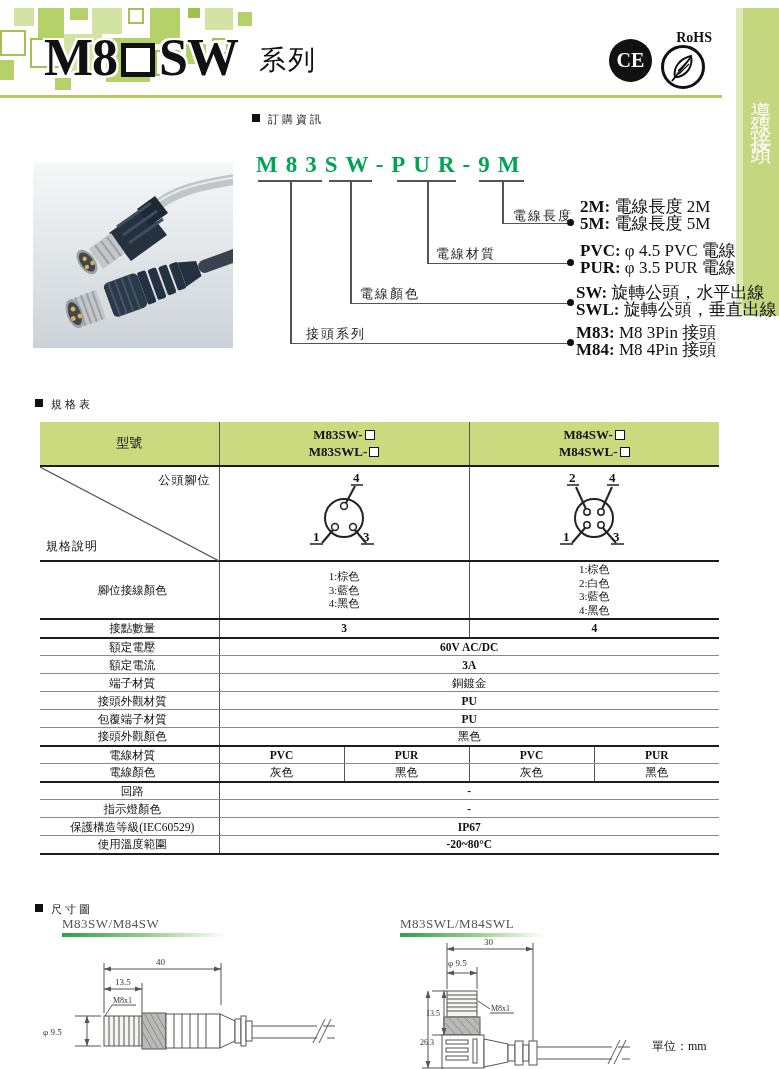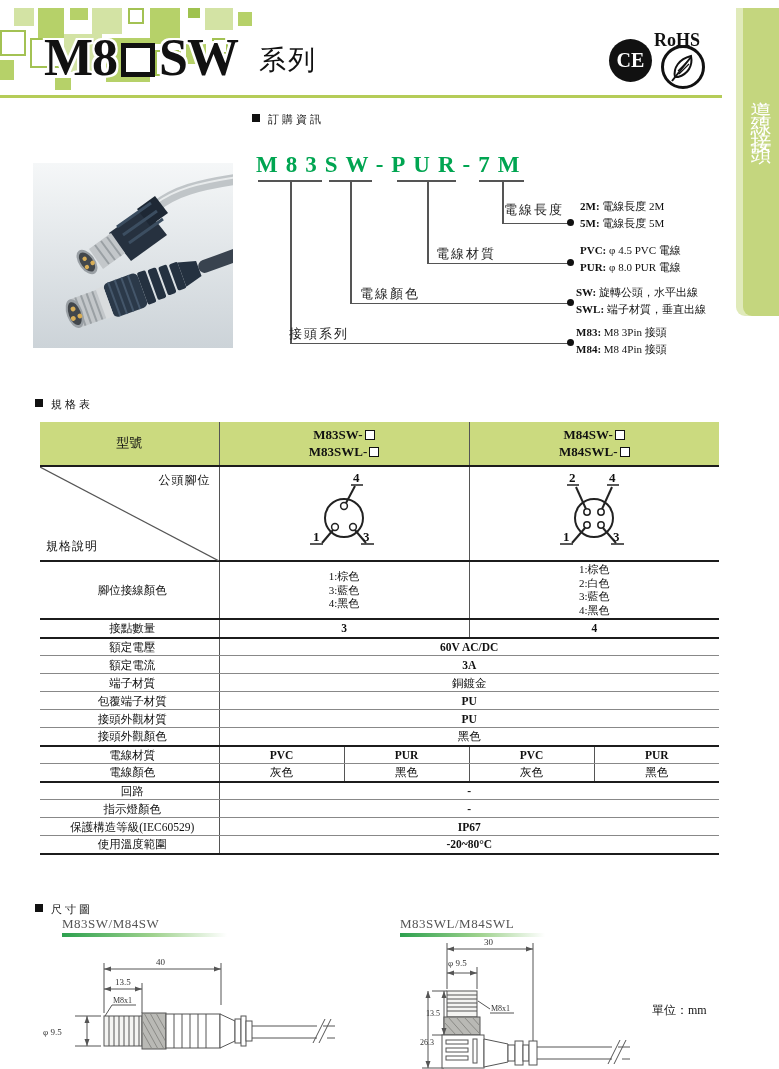--- a/index.html
+++ b/index.html
@@ -11,38 +11,38 @@
   .sq{position:absolute;}
   
   .title{position:absolute;left:44px;top:20px;z-index:3;font-weight:bold;font-size:52px;letter-spacing:-1px;color:#111;
          text-shadow:2px 0 0 #fff,-2px 0 0 #fff,0 2px 0 #fff,0 -2px 0 #fff,2px 2px 0 #fff,-2px -2px 0 #fff,2px -2px 0 #fff,-2px 2px 0 #fff;}
   .slot-box{display:inline-block;width:34px;height:34px;border:5px solid #111;background:#fff;margin:0 4px;vertical-align:-2px;}
   .series{font-size:27px;font-weight:normal;margin-left:10px;letter-spacing:2px;text-shadow:none;vertical-align:6px;}
   .hrule{position:absolute;left:0;top:87px;width:722px;height:3px;background:#b5cc58;}
   
   .ce{position:absolute;left:609px;top:31px;width:43px;height:43px;border-radius:50%;background:#111;color:#fff;
       display:flex;align-items:center;justify-content:center;font-size:20px;font-weight:bold;letter-spacing:0;}
-  .rohs-t{position:absolute;left:654px;top:22px;width:58px;text-align:left;font-weight:bold;font-size:18px;}
+  .rohs-t{position:absolute;left:654px;top:22px;width:58px;text-align:right;font-weight:bold;font-size:14px;}
   .rohs-c{position:absolute;left:661px;top:37px;width:44px;height:44px;border:3px solid #111;border-radius:50%;display:flex;align-items:center;justify-content:center;}
   
   .side-tab{position:absolute;left:736px;top:0;width:43px;height:308px;background:#e0eaba;border-radius:0 0 0 9px;}
   .side-inner{position:absolute;left:7px;top:0;right:0;bottom:0;background:#c4d67e;border-radius:0 0 0 9px;}
   .side-text{position:absolute;top:76px;left:50%;transform:translateX(-50%);writing-mode:vertical-rl;text-orientation:upright;
              font-size:21px;letter-spacing:15px;color:#fff;}
   
   .sec{position:absolute;font-size:11px;letter-spacing:3px;color:#111;}
   .sec .bullet{display:inline-block;width:8px;height:8px;background:#111;margin-right:8px;vertical-align:1px;}
   
   .pcode{position:absolute;left:256px;top:144px;font-size:23px;font-weight:bold;color:#00a551;letter-spacing:8px;white-space:nowrap;}
   .uline{position:absolute;height:2px;background:#555;}
   .vline{position:absolute;width:1.5px;background:#555;}
   .hline{position:absolute;height:1.5px;background:#555;}
   .dot{position:absolute;width:7px;height:7px;border-radius:50%;background:#111;}
   .blabel{position:absolute;font-size:13px;letter-spacing:2px;color:#222;white-space:nowrap;}
-  .opts{position:absolute;font-size:11px;line-height:17px;color:#111;white-space:nowrap;}
+  .opts{position:absolute;font-size:17px;line-height:17px;color:#111;white-space:nowrap;}
   .opts .k{font-weight:bold;}
   
   table.spec{position:absolute;left:40px;top:414px;width:679px;border-collapse:collapse;table-layout:fixed;font-size:11.5px;color:#111;}
   table.spec td{text-align:center;vertical-align:middle;border-bottom:1px solid #888;padding:1px 2px;height:18px;line-height:1.25;}
   table.spec tr.major td{border-bottom:2px solid #1c1c1c;}
   table.spec td.vdiv{border-left:1.5px solid #555;}
   table.spec tr.hdr td{background:#cbda7f;height:44px;border-bottom:2px solid #1c1c1c;font-size:13px;}
   table.spec tr.pinrow td{height:94px;text-align:center;}
   table.spec tr.pcr td{height:57px;}
   .b{font-weight:bold;}
@@ -153,57 +153,57 @@
       <g transform="translate(54,99) rotate(-36)">
         <ellipse cx="0" cy="0" rx="8" ry="14" fill="#9aa0a5"></ellipse>
         <ellipse cx="0" cy="0" rx="6" ry="11" fill="#42474c"></ellipse>
         <circle cx="0" cy="-4" r="2.2" fill="#d8ae58"></circle>
           <circle cx="-3" cy="4" r="2.2" fill="#d8ae58"></circle>
           <circle cx="4" cy="4" r="2.2" fill="#d8ae58"></circle>
       </g>
     </g>
   </svg>
 
-  <div class="pcode">M83SW-PUR-7M</div>
+  <div class="pcode">M83SW-PUR-9M</div>
   <div class="uline" style="left:258px;top:172px;width:64px;"></div>
   <div class="uline" style="left:329px;top:172px;width:43px;"></div>
   <div class="uline" style="left:397px;top:172px;width:59px;"></div>
   <div class="uline" style="left:479px;top:172px;width:45px;"></div>
 
   <div class="vline" style="left:290px;top:174px;height:162px;"></div>
   <div class="vline" style="left:350px;top:174px;height:122px;"></div>
   <div class="vline" style="left:427px;top:174px;height:82px;"></div>
   <div class="vline" style="left:502px;top:174px;height:42px;"></div>
 
   <div class="hline" style="left:502px;top:214.5px;width:70px;"></div>
   <div class="hline" style="left:427px;top:254.5px;width:145px;"></div>
   <div class="hline" style="left:350px;top:294.5px;width:222px;"></div>
   <div class="hline" style="left:290px;top:334.5px;width:282px;"></div>
 
   <div class="dot" style="left:567px;top:211px;"></div>
   <div class="dot" style="left:567px;top:251px;"></div>
   <div class="dot" style="left:567px;top:291px;"></div>
   <div class="dot" style="left:567px;top:331px;"></div>
 
-  <div class="blabel" style="left:504px;top:193px;">電線長度</div>
+  <div class="blabel" style="left:504px;top:199px;padding-left:9px;">電線長度</div>
   <div class="blabel" style="left:436px;top:237px;">電線材質</div>
   <div class="blabel" style="left:360px;top:277px;">電線顏色</div>
-  <div class="blabel" style="left:289px;top:317px;">接頭系列</div>
+  <div class="blabel" style="left:306px;top:317px;">接頭系列</div>
 
   <div class="opts" style="left:580px;top:190px;">
     <div><span class="k">2M:</span> <span>電線長度 2M</span></div>
     <div><span class="k">5M:</span> <span>電線長度 5M</span></div>
   </div>
   <div class="opts" style="left:580px;top:234px;">
     <div><span class="k">PVC:</span> <span>φ 4.5 PVC 電線</span></div>
-    <div><span class="k">PUR:</span> <span>φ 8.0 PUR 電線</span></div>
+    <div><span class="k">PUR:</span> <span>φ 3.5 PUR 電線</span></div>
   </div>
   <div class="opts" style="left:576px;top:276px;">
     <div><span class="k">SW:</span> <span>旋轉公頭，水平出線</span></div>
-    <div><span class="k">SWL:</span> <span>端子材質，垂直出線</span></div>
+    <div><span class="k">SWL:</span> <span>旋轉公頭，垂直出線</span></div>
   </div>
   <div class="opts" style="left:576px;top:316px;">
     <div><span class="k">M83:</span> <span>M8 3Pin 接頭</span></div>
     <div><span class="k">M84:</span> <span>M8 4Pin 接頭</span></div>
   </div>
 
   <div class="sec" style="left:35px;top:389px;">
     <span class="bullet"></span><span>規格表</span>
   </div>
 
@@ -298,25 +298,25 @@
         </tr>
     <tr>
           <td class="lbl">額定電流</td>
           <td colspan="4" class="vdiv b">3A</td>
         </tr>
     <tr>
           <td class="lbl">端子材質</td>
           <td colspan="4" class="vdiv">銅鍍金</td>
         </tr>
     <tr>
+          <td class="lbl">接頭外觀材質</td>
+          <td colspan="4" class="vdiv b">PU</td>
+        </tr>
+    <tr>
           <td class="lbl">包覆端子材質</td>
-          <td colspan="4" class="vdiv b">PU</td>
-        </tr>
-    <tr>
-          <td class="lbl">接頭外觀材質</td>
           <td colspan="4" class="vdiv b">PU</td>
         </tr>
     <tr class="major">
           <td class="lbl">接頭外觀顏色</td>
           <td colspan="4" class="vdiv">黑色</td>
         </tr>
     <tr>
       <td class="lbl">電線材質</td>
       <td class="vdiv b">PVC</td>
       <td class="vdiv b">PUR</td>
@@ -450,15 +450,15 @@
     </g>
     <g fill="#333" font-size="9">
       <text x="64" y="12">30</text>
       <text x="28" y="33">φ 9.5</text>
       <text x="6" y="83" font-size="8">13.5</text>
       <text x="0" y="112" font-size="8">26.3</text>
       <text x="71" y="78" font-size="8">M8x1</text>
     </g>
   </svg>
 
-  <div class="unit" style="left:652px;top:994px;">單位：mm</div>
+  <div class="unit" style="left:652px;top:1030px;">單位：mm</div>
 
 </div>
 
 </body></html>

